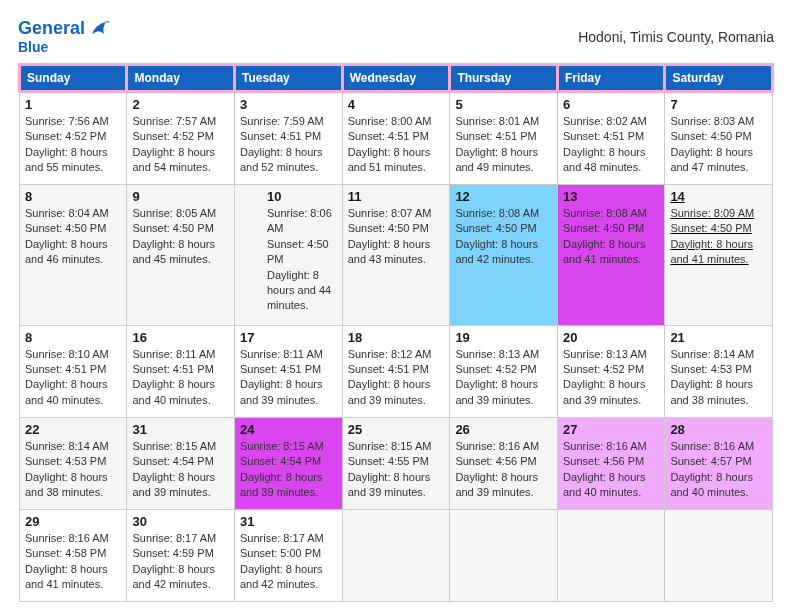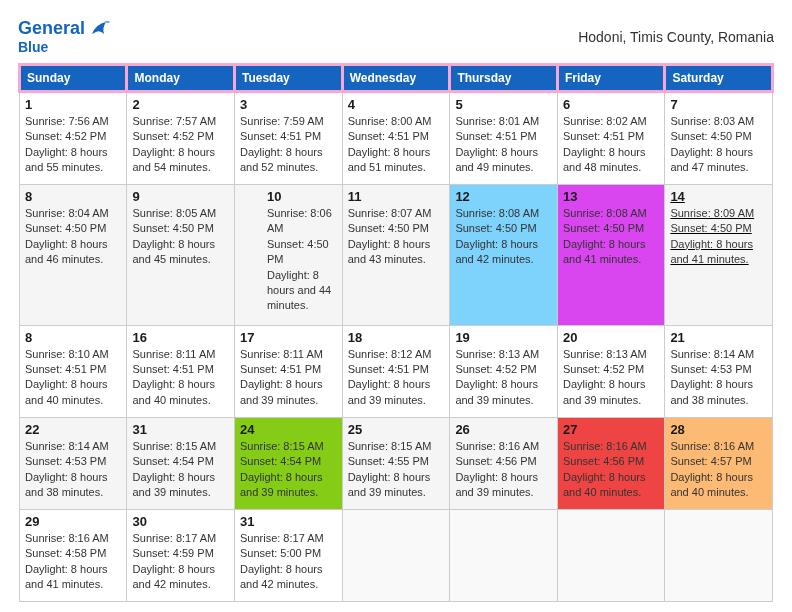--- a/index.html
+++ b/index.html
@@ -208,37 +208,37 @@
         </tr>
         <tr style="background: rgb(245, 245, 245);">
           <td style="background: rgb(245, 245, 245);">
             <span class="day-num">22</span>
             <div class="day-info">Sunrise: 8:14 AM<br>Sunset: 4:53 PM<br>Daylight: 8 hours and 38 minutes.</div>
           </td>
           <td style="background: rgb(245, 245, 245);">
             <span class="day-num">31</span>
             <div class="day-info">Sunrise: 8:15 AM<br>Sunset: 4:54 PM<br>Daylight: 8 hours and 39 minutes.</div>
           </td>
-          <td style="background: #84cc16;">
+          <td style="background: #d946ef;">
             <span class="day-num">24</span>
             <div class="day-info">Sunrise: 8:15 AM<br>Sunset: 4:54 PM<br>Daylight: 8 hours and 39 minutes.</div>
           </td>
           <td style="background: rgb(245, 245, 245);">
             <span class="day-num">25</span>
             <div class="day-info">Sunrise: 8:15 AM<br>Sunset: 4:55 PM<br>Daylight: 8 hours and 39 minutes.</div>
           </td>
           <td style="background: rgb(245, 245, 245);">
             <span class="day-num">26</span>
             <div class="day-info">Sunrise: 8:16 AM<br>Sunset: 4:56 PM<br>Daylight: 8 hours and 39 minutes.</div>
           </td>
-          <td style="background: #ef4444;">
+          <td style="background: #f0abfc;">
             <span class="day-num">27</span>
             <div class="day-info">Sunrise: 8:16 AM<br>Sunset: 4:56 PM<br>Daylight: 8 hours and 40 minutes.</div>
           </td>
-          <td style="background: #fdba74;">
+          <td style="background: #f0abfc;">
             <span class="day-num">28</span>
             <div class="day-info">Sunrise: 8:16 AM<br>Sunset: 4:57 PM<br>Daylight: 8 hours and 40 minutes.</div>
           </td>
         </tr>
         <tr>
           <td>
             <span class="day-num">29</span>
             <div class="day-info">Sunrise: 8:16 AM<br>Sunset: 4:58 PM<br>Daylight: 8 hours and 41 minutes.</div>
           </td>
           <td>

